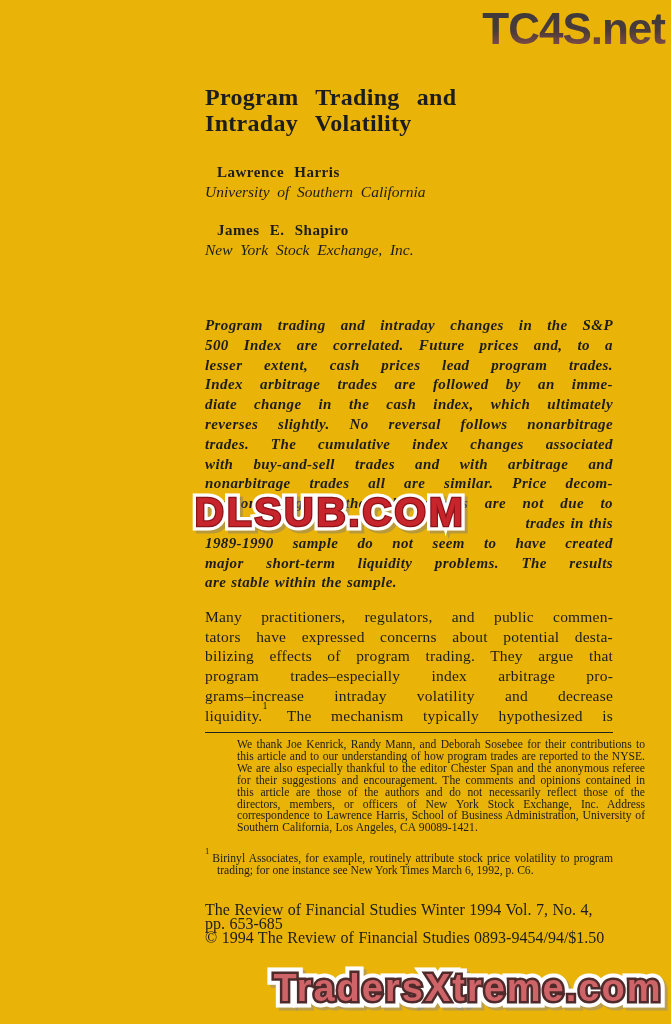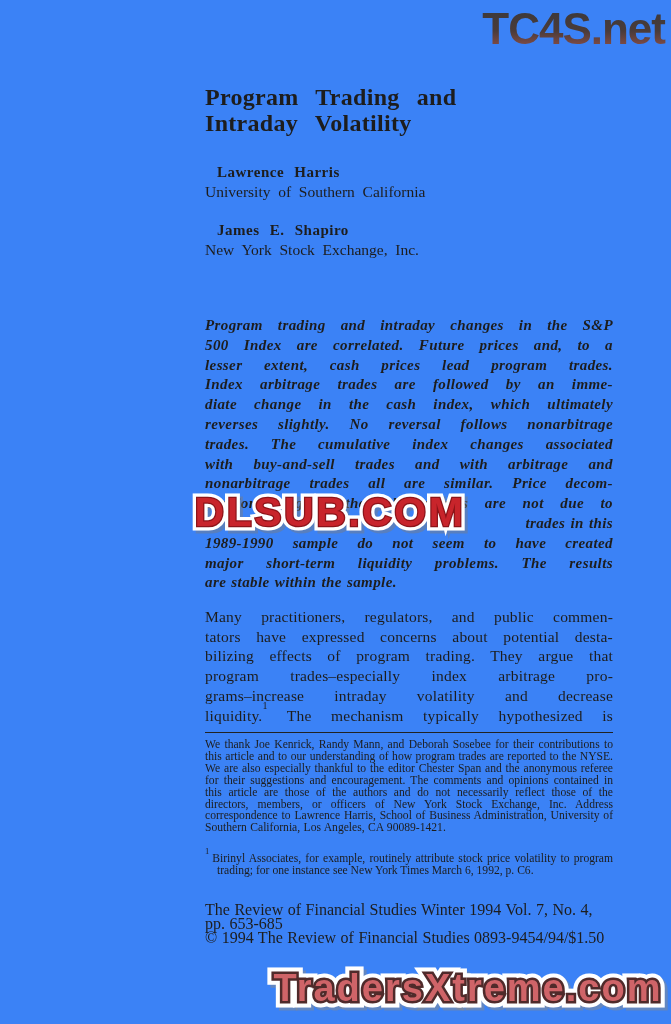--- a/index.html
+++ b/index.html
@@ -2,58 +2,58 @@
 <html><head>
 <meta charset="utf-8">
 <style>
   * { margin: 0; padding: 0; box-sizing: border-box; }
   html, body { background: #888; }
   .page {
     position: relative;
     width: 671px;
     height: 1024px;
     margin: 0 auto;
-    background: #3b82f6;
+    background: #eab308;
     overflow: hidden;
     font-family: "Liberation Serif", serif;
     color: #1d1d1d;
   }
   
   .wm-top   { position: absolute; top: 2px; right: 2px; }
   .wm-mid   { position: absolute; left: 178px; top: 482px; }
   .wm-bottom{ position: absolute; left: 256px; top: 956px; }
   svg text { font-family: "Liberation Sans", sans-serif; font-weight: bold; }
 
   
   .col { position: absolute; left: 205px; width: 408px; }
 
   .title { top: 84px; font-size: 24px; font-weight: bold; line-height: 26px;
            word-spacing: 0.45em; letter-spacing: 0.3px; }
 
   .authors-1 { top: 163px; }
   .authors-2 { top: 221px; }
   .author-name { font-size: 15px; font-weight: bold; line-height: 19px;
                  word-spacing: 0.4em; letter-spacing: 0.5px; margin-left: 12px; }
-  .affiliation { font-size: 15.5px; line-height: 19px; word-spacing: 0.25em; }
+  .affiliation { font-size: 15.5px; line-height: 19px; word-spacing: 0.25em; font-style: italic; }
 
   .abstract { top: 316px; font-size: 15px; font-weight: bold; font-style: italic;
               letter-spacing: 0.4px; }
   .abs-line { line-height: 19.8px; text-align: justify; text-align-last: justify;
               word-spacing: 1px; }
   .abs-line.last { text-align-last: left; }
   .abs-line.frag { text-align: left; text-align-last: right; }
 
   .body-text { top: 607px; font-size: 15.5px; letter-spacing: 0.2px; }
   .body-line { line-height: 19.7px; text-align: justify; text-align-last: justify; }
   .body-line sup { font-size: 10px; position: relative; top: -5px; line-height: 0; }
 
   .fn-rule { top: 732px; border: 0; border-top: 1.5px solid #222; height: 0; }
 
   .fn-ack { top: 739px; font-size: 11.6px; line-height: 11.9px;
-            text-align: justify; word-spacing: 0.5px; }
+            text-align: justify; word-spacing: 0.5px; margin-left: 32px; }
   .fn-1 { top: 849px; font-size: 11.6px; line-height: 11.9px; text-align: justify;
           padding-left: 12px; text-indent: -12px; }
   .fn-1 sup { font-size: 8.5px; position: relative; top: -3px; margin-right: 3px; }
   .italic { }
 
   .journal { top: 903px; font-size: 16px; line-height: 14px; word-spacing: 0.5px; }
 </style>
 </head>
 <body>
 

